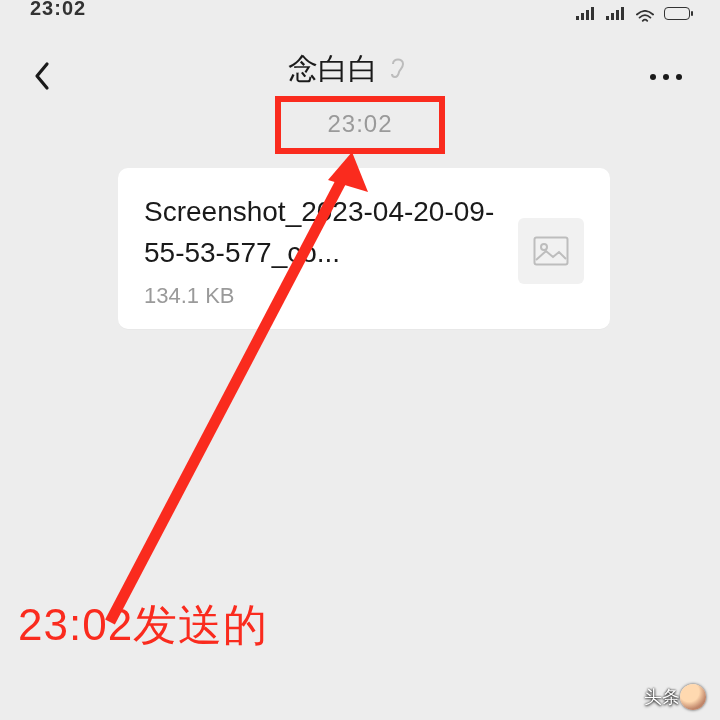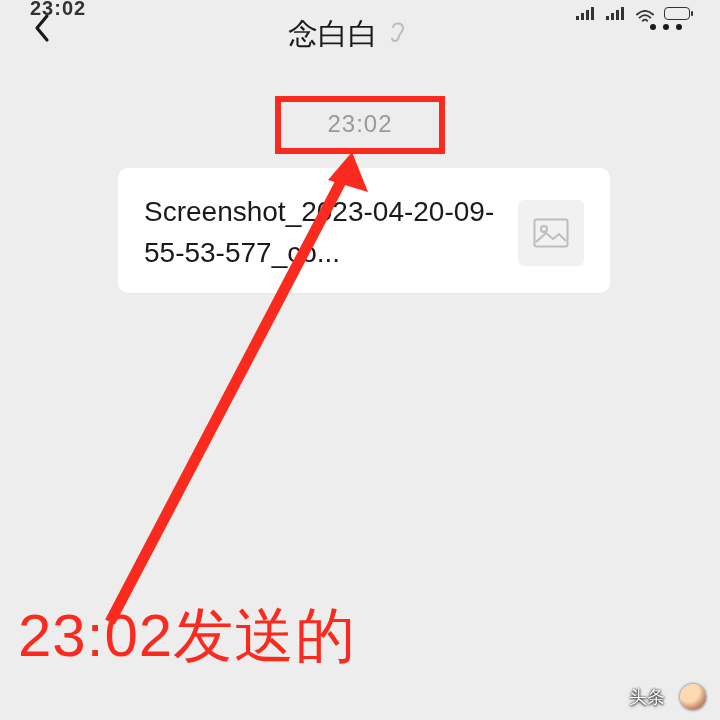--- a/index.html
+++ b/index.html
@@ -17,23 +17,22 @@
   .statusbar .right { display:flex; gap:10px; align-items:flex-end; transform: translateY(6px);}
   .signal, .wifi, .battery { display:inline-block; }
   .signal span, .signal b { display:inline-block; width:3px; margin-right:2px; background:#333; vertical-align:bottom;}
   .wifi { width:18px; height:14px; position:relative;}
   .battery { width:26px; height:13px; border:1.5px solid #333; border-radius:4px; position:relative;}
   .battery::after{content:"";position:absolute;right:-4px;top:3px;width:2px;height:5px;background:#333;border-radius:1px;}
 
   
   .titlebar {
     height: 76px;
-    display:flex; align-items:flex-start; justify-content:space-between;
+    display:flex; align-items:flex-end; justify-content:space-between;
     padding: 0 28px;
-    font-family: Liberation Mono, monospace;
   }
   .back {
     width:28px; height:28px; display:flex; align-items:center; justify-content:center;
   }
   .back svg { width:18px; height:30px; stroke:#1a1a1a; stroke-width:3.2; fill:none; stroke-linecap:round; stroke-linejoin:round;}
   .title-wrap { display:flex; align-items:center; gap:10px;}
   .title-text { font-size:30px; color:#1a1a1a; font-weight:500;}
   .ear svg { width:20px; height:26px; stroke:#bcbcbc; stroke-width:2; fill:none;}
   .more { display:flex; gap:7px; padding:10px;}
   .more span { width:6px; height:6px; background:#1a1a1a; border-radius:50%; }
@@ -81,28 +80,28 @@
     left: 102px; top: 152px;
     width: 280px; height: 480px;
     pointer-events:none;
   }
   .arrow svg { width:100%; height:100%; overflow:visible;}
 
   
   .anno-text {
     position:absolute;
     left: 18px; top: 596px;
-    font-size:60px; color:#fa2b1e;
+    font-size:44px; color:#fa2b1e;
     letter-spacing:1px;
   }
 
   
   .watermark {
     position:absolute; right:14px; bottom:10px;
-    display:flex; align-items:center; gap:15px;
+    display:flex; align-items:center; gap:0;
     color:#fff; font-size:18px;
     text-shadow: 0 1px 3px rgba(0,0,0,0.9), 0 0 2px rgba(0,0,0,0.9);
   }
   .wm-avatar {
     width:26px; height:26px; border-radius:50%;
     background: radial-gradient(circle at 35% 30%, #ffd9b0 0 40%, #c0866a 70%);
     box-shadow: 0 0 3px rgba(0,0,0,0.7);
   }
 </style>
 </head>
@@ -150,20 +149,21 @@
 <div class="ts-wrap">
   <div class="ts-box">
     <div class="ts-text">23:02</div>
   </div>
 </div>
 
 <div class="msg-row">
   <div class="file-card">
     <div class="file-info">
       <div class="file-name">Screenshot_2023-04-20-09-55-53-577_co...</div>
+      <div class="file-size">134.1 KB</div>
     </div>
     <div class="file-icon">
       <svg viewBox="0 0 36 30">
         <rect x="1.5" y="1.5" width="33" height="27" rx="2"></rect>
         <circle cx="11" cy="11" r="3"></circle>
         <path d="M3 24 L13 15 L20 21 L26 16 L33 23"></path>
       </svg>
     </div>
   </div>
 </div>

